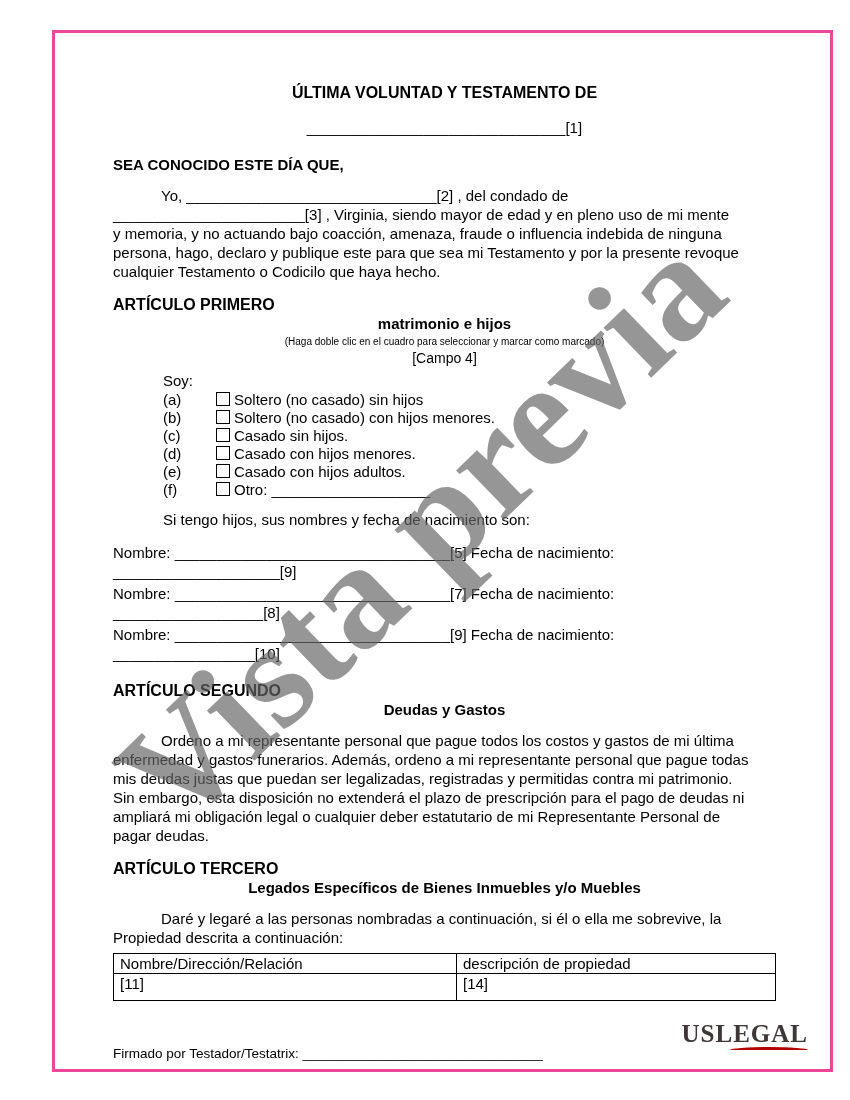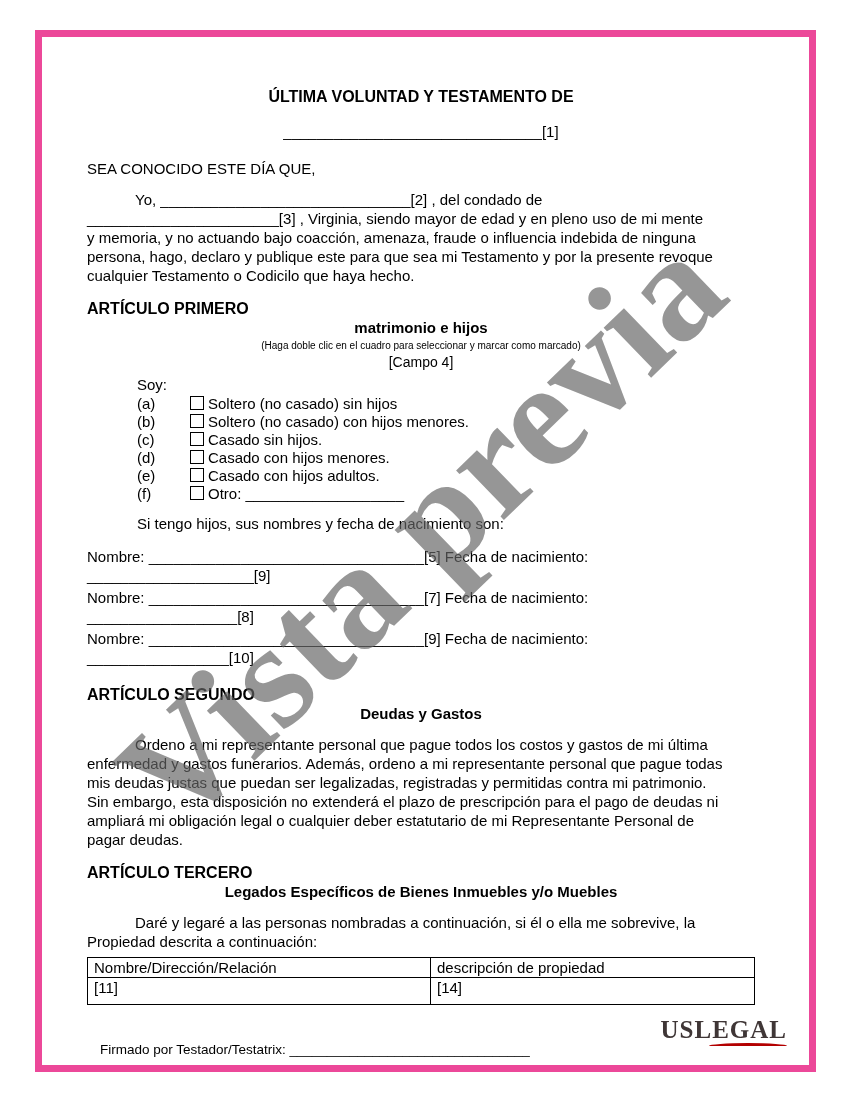--- a/index.html
+++ b/index.html
@@ -7,31 +7,31 @@
     width: 850px; height: 1100px;
     position: relative;
     background: #ffffff;
     font-family: "Liberation Sans", sans-serif;
     font-size: 15px;
     color: #000;
     overflow: hidden;
   }
   .frame {
     position: absolute;
-    left: 35px; top: 30px;
+    left: 52px; top: 30px;
     width: 781px; height: 1042px;
-    border: 7px solid #ec4899;
+    border: 3px solid #ec4899;
     box-sizing: border-box;
-    padding: 50px 54px 0 45px;
+    padding: 50px 54px 0 58px;
     background: #fff;
   }
   .doc-title { font-size: 16px; font-weight: bold; text-align: center; line-height: 19px; }
   .center-line { text-align: center; line-height: 19px; }
   .title-blank { margin-top: 16px; }
-  .salutation { font-weight: normal; margin-top: 18px; line-height: 19px; }
+  .salutation { font-weight: bold; margin-top: 18px; line-height: 19px; }
   .par { margin-top: 12px; }
   .par-line { line-height: 19px; white-space: nowrap; }
   .indent { text-indent: 48px; }
   .art-heading { font-size: 16px; font-weight: bold; text-align: left; line-height: 19px; margin-top: 14px; }
   .art-heading.tight { margin-top: 18px; }
   .art-subheading { font-size: 15px; font-weight: bold; text-align: center; line-height: 19px; }
   .instruction { font-size: 10px; text-align: center; line-height: 17px; }
   .field-tag { font-size: 14px; text-align: center; line-height: 17px; }
   .soy { margin: 4px 0 0 50px; line-height: 19px; }
   .option { display: flex; align-items: center; height: 18px; margin-left: 50px; }

